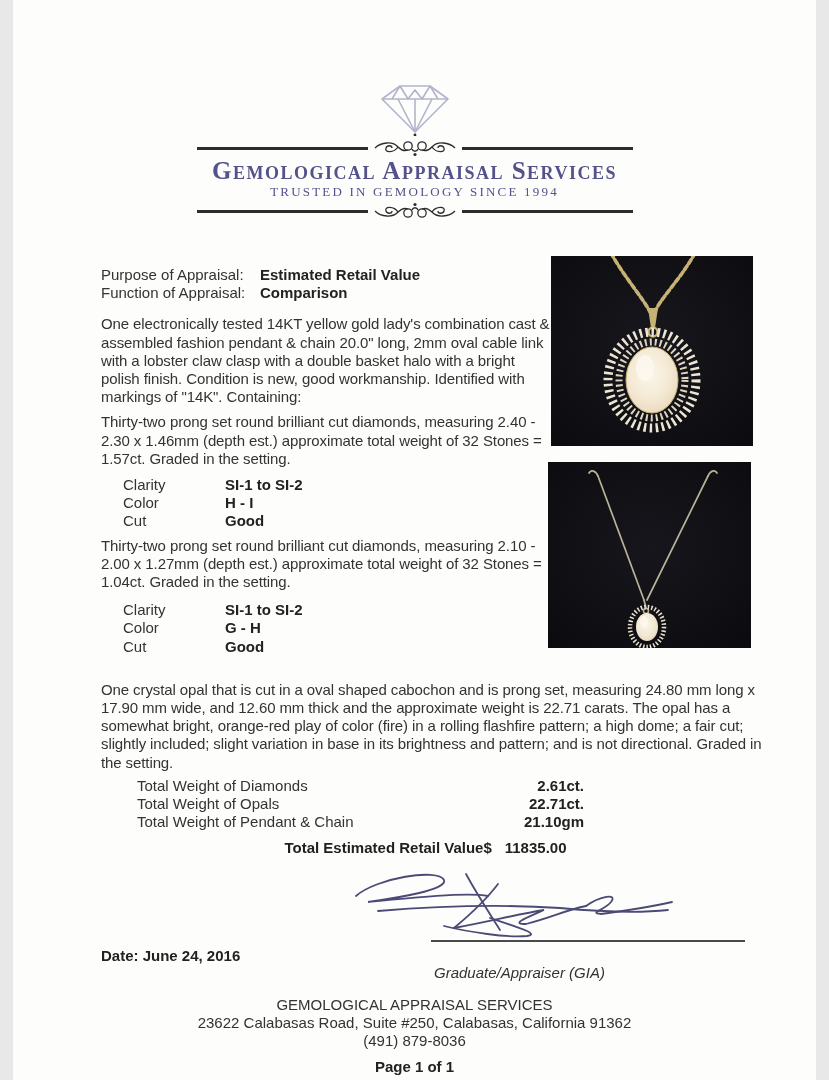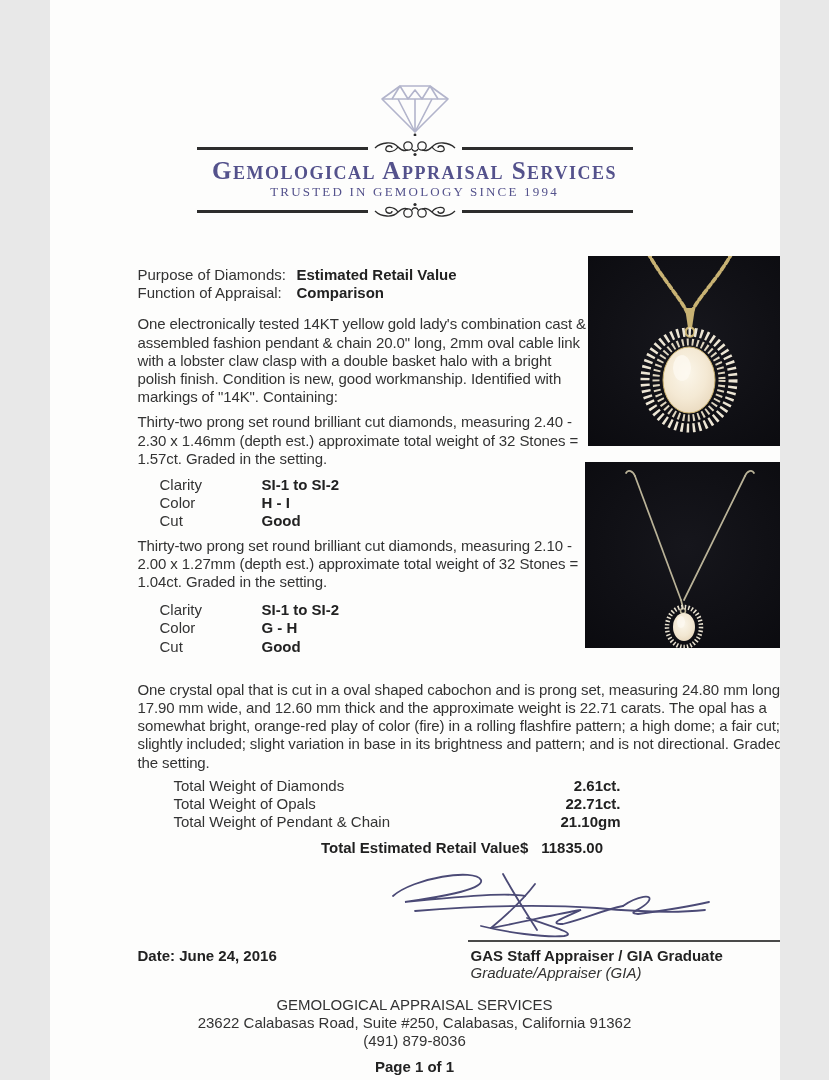--- a/index.html
+++ b/index.html
@@ -1,17 +1,17 @@
 <!DOCTYPE html>
 <html><head>
 <meta charset="utf-8">
 <style>
   html,body { margin:0; padding:0; background:#e8e8e8; }
   .page {
-    position:relative; width:730px; height:1080px; margin:0 auto;
+    position:relative; width:803px; height:1080px; margin:0 auto;
     background:#fdfdfc; overflow:hidden;
     font-family:"Liberation Sans", sans-serif; color:#333;
   }
 
   
   .diamond-logo { display:block; margin:82px auto 0; }
   .banner { width:436px; margin:0 auto; }
   .rule-row { display:flex; align-items:center; margin-top:3px; }
   .rule { flex:1; height:3px; background:#2d2d2d; }
   .ornament { margin:0 5px; }
@@ -178,21 +178,21 @@
       <circle cx="98" cy="149" r="2.5" fill="none" stroke="#bab398" stroke-width="1.5"></circle>
       <ellipse cx="99" cy="165" rx="17" ry="20" fill="none" stroke="#e8e1d0" stroke-width="4.5" stroke-dasharray="1.5 2"></ellipse>
       <ellipse cx="99" cy="165" rx="11" ry="14" fill="url(#opalGrad2)"></ellipse>
       <ellipse cx="96" cy="160" rx="4" ry="6" fill="#fdfaf2" opacity="0.7"></ellipse>
     </svg>
   </div>
 
   <main class="content">
 
     <div class="meta-row">
-      <span class="meta-label">Purpose of Diamonds:</span>
+      <span class="meta-label">Purpose of Appraisal:</span>
       <span class="meta-value">Estimated Retail Value</span>
     </div>
     <div class="meta-row">
       <span class="meta-label">Function of Appraisal:</span>
       <span class="meta-value">Comparison</span>
     </div>
 
     <p class="para narrow mt-para1">One electronically tested 14KT yellow gold lady's combination cast &amp; assembled fashion pendant &amp; chain 20.0" long, 2mm oval cable link with a lobster claw clasp with a double basket halo with a bright polish finish. Condition is new, good workmanship.  Identified with markings of "14K".  Containing:</p>
 
     <p class="para narrow mt-para2">Thirty-two prong set round brilliant cut diamonds, measuring 2.40 - 2.30 x 1.46mm (depth est.) approximate total weight of 32 Stones = 1.57ct. Graded in the setting.</p>
@@ -258,21 +258,20 @@
           <path d="M118,8 C130,30 142,48 152,64"></path>
           <path d="M150,18 C138,34 118,52 106,62"></path>
           <path d="M106,62 C140,56 170,48 196,44 C178,52 162,58 178,58 C202,52 218,44 238,40"></path>
           <path d="M238,40 C252,30 270,27 263,36 C257,44 240,47 253,48 C282,44 306,40 324,36"></path>
           <path d="M30,45 C92,40 152,38 212,42 C244,45 284,48 320,44"></path>
           <path d="M142,52 C172,62 192,68 179,70 C160,72 120,66 96,60"></path>
         </g>
       </svg>
       <div class="sig-line"></div>
       <div class="sig-date">Date: June 24, 2016</div>
-      <div class="sig-title">GAS Staff Appraiser / GIA Graduate</div>
       <div class="sig-subtitle">Graduate/Appraiser (GIA)</div>
     </div>
   </main>
 
   <footer class="footer">
     <div>GEMOLOGICAL APPRAISAL SERVICES</div>
     <div>23622 Calabasas Road, Suite #250, Calabasas, California 91362</div>
     <div>(491) 879-8036</div>
     <div class="page-num">Page 1 of 1</div>
   </footer>

